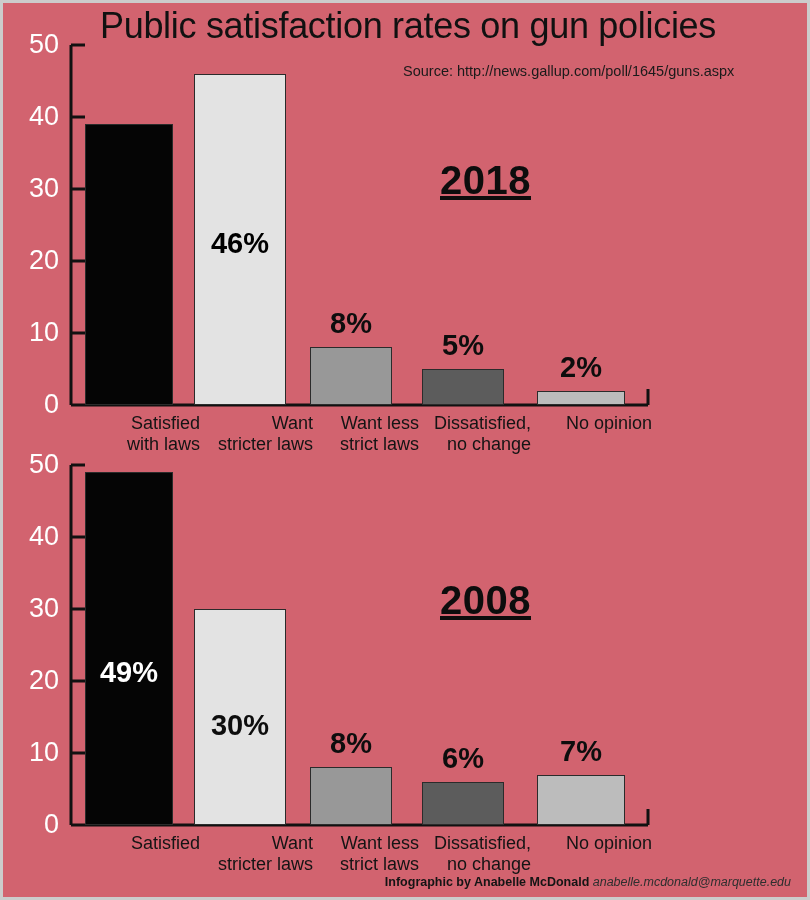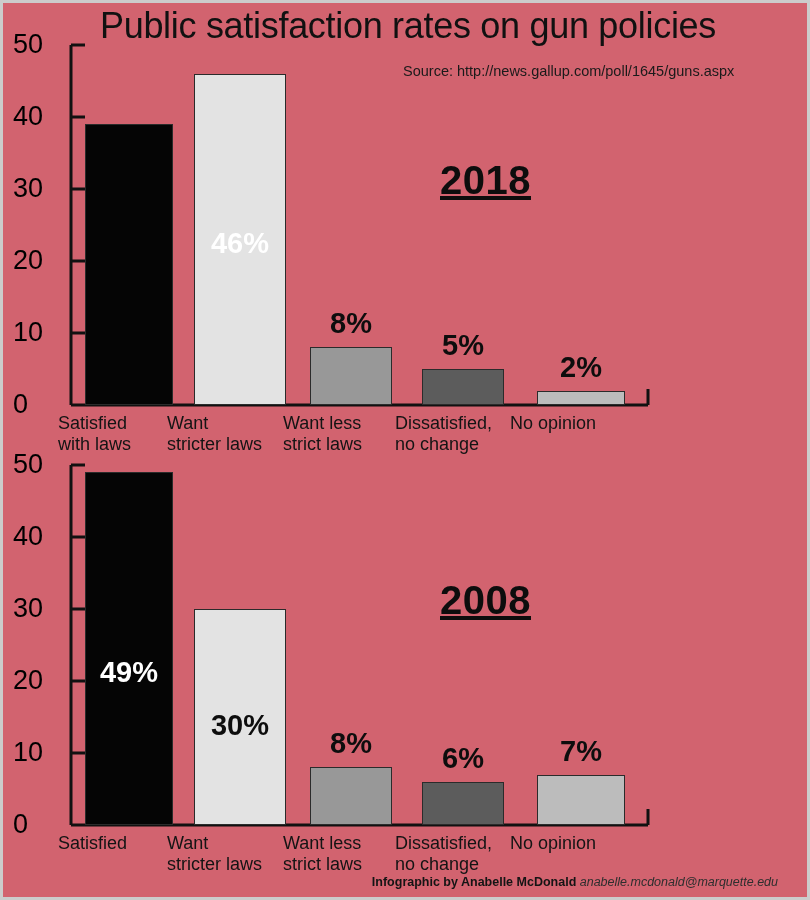--- a/index.html
+++ b/index.html
@@ -68,23 +68,24 @@
     position: absolute;
     left: 0;
     top: 0;
     overflow: visible;
   }
 
   .ytick-label {
     position: absolute;
     right: 12px;
     width: 46px;
+    text-align: right;
     font-size: 27px;
     font-weight: 400;
-    color: #000000;
+    color: #ffffff;
     line-height: 1;
   }
 
   .year-label {
     position: absolute;
     font-size: 40px;
     font-weight: bold;
     color: #0d0d0d;
     letter-spacing: 0.5px;
     text-decoration: underline;
@@ -101,31 +102,31 @@
     position: absolute;
     text-align: center;
     font-size: 29px;
     font-weight: bold;
     line-height: 1;
     white-space: nowrap;
   }
 
   .cat-label {
     position: absolute;
-    text-align: left;
+    text-align: right;
     font-size: 18px;
     font-weight: 400;
     color: #141414;
     line-height: 1.18;
   }
 
   
   .credit {
     position: absolute;
-    right: 29px;
+    right: 16px;
     bottom: 8px;
     font-size: 12.5px;
     color: #141414;
     white-space: nowrap;
     padding-left: 44px;
   }
   .credit .credit-by {
     font-weight: bold;
   }
   .credit .credit-email {
@@ -161,21 +162,21 @@
         <div class="ytick-label" style="left: 10px; top: 142px;">30</div>
         <div class="ytick-label" style="left: 10px; top: 70px;">40</div>
         <div class="ytick-label" style="left: 10px; top: -2px;">50</div>
         <div class="year-label" style="left: 437px; top: 125px;">2018</div>
         <div class="bar" style="left: 82px; top: 91.2px; width: 88px; height: 280.8px; background: rgb(5, 5, 5);"></div>
         <div class="cat-label" style="width: 142px; left: 55px; top: 380px;">
           <div>Satisfied</div>
           <div>with laws</div>
         </div>
         <div class="bar" style="left: 191px; top: 40.8px; width: 92px; height: 331.2px; background: rgb(227, 227, 227);"></div>
-        <div class="bar-value" style="width: 132px; left: 171px; top: 196.464px; color: #ffffff;">46%</div>
+        <div class="bar-value" style="width: 132px; left: 171px; top: 196.464px; color: #000000;">46%</div>
         <div class="cat-label" style="width: 146px; left: 164px; top: 380px;">
           <div>Want</div>
           <div>stricter laws</div>
         </div>
         <div class="bar" style="left: 307px; top: 314.4px; width: 82px; height: 57.6px; background: rgb(152, 152, 152);"></div>
         <div class="bar-value" style="width: 122px; left: 287px; top: 276.4px; color: rgb(13, 13, 13);">8%</div>
         <div class="cat-label" style="width: 136px; left: 280px; top: 380px;">
           <div>Want less</div>
           <div>strict laws</div>
         </div>

